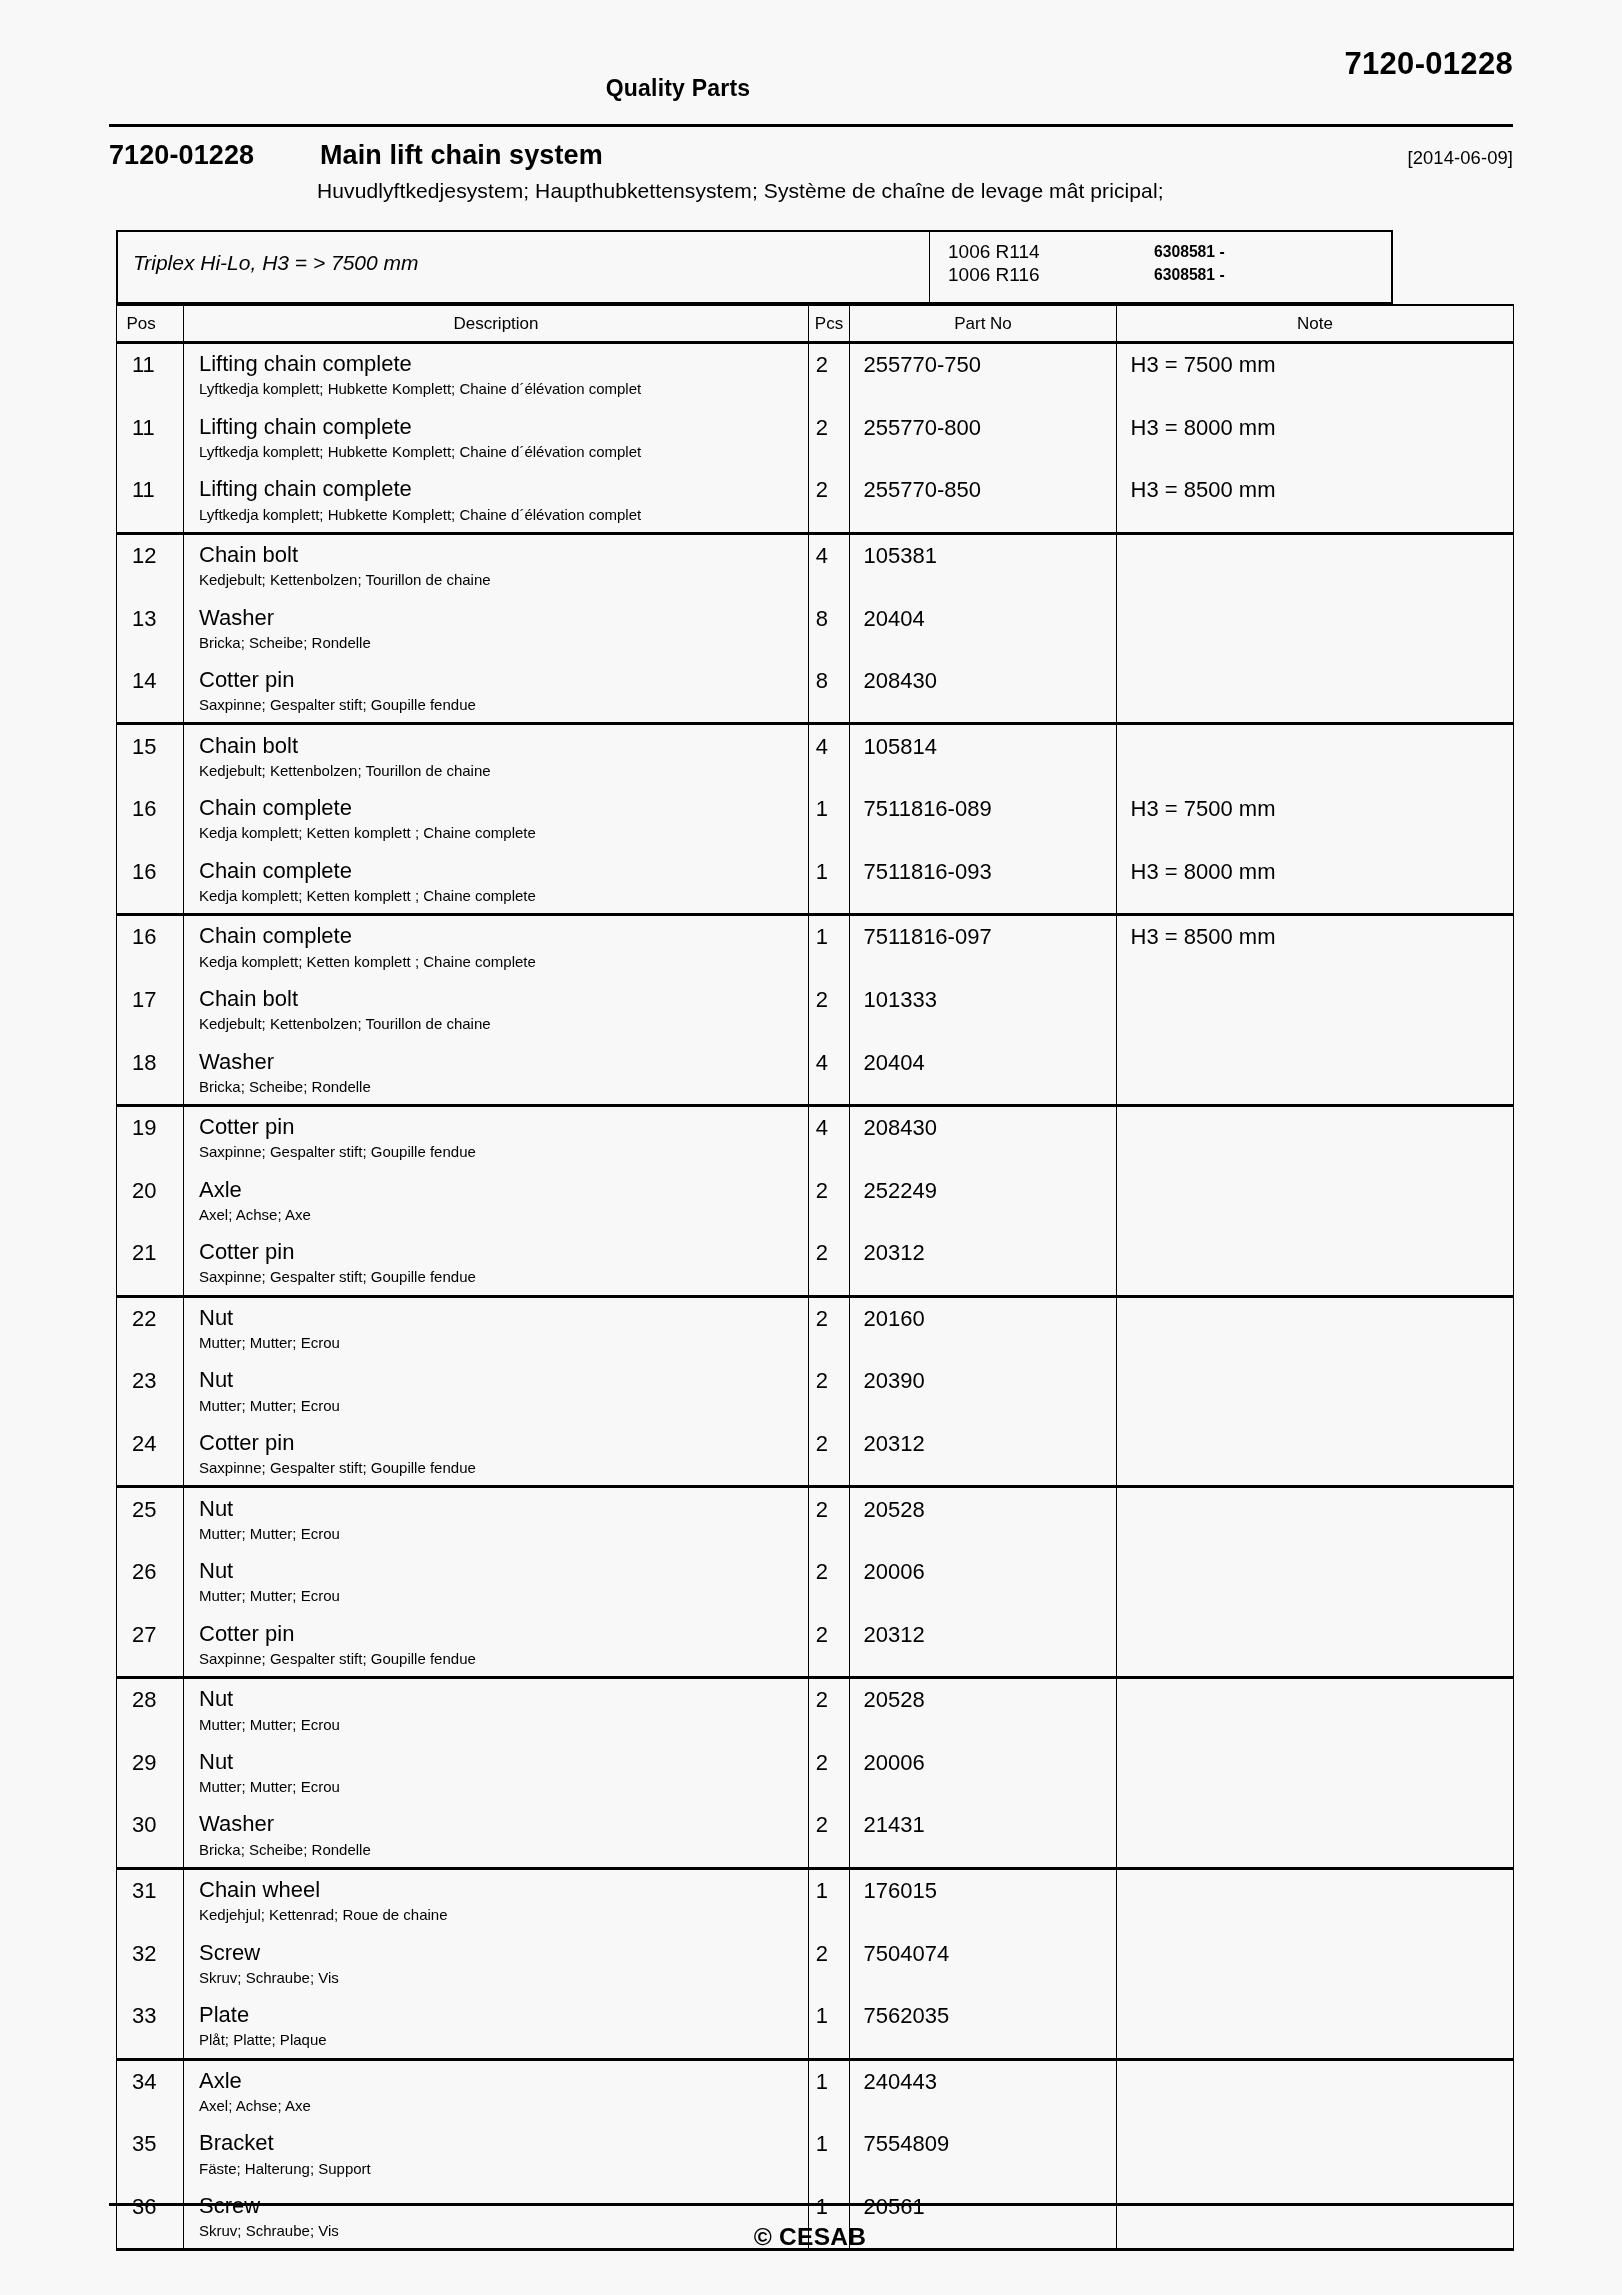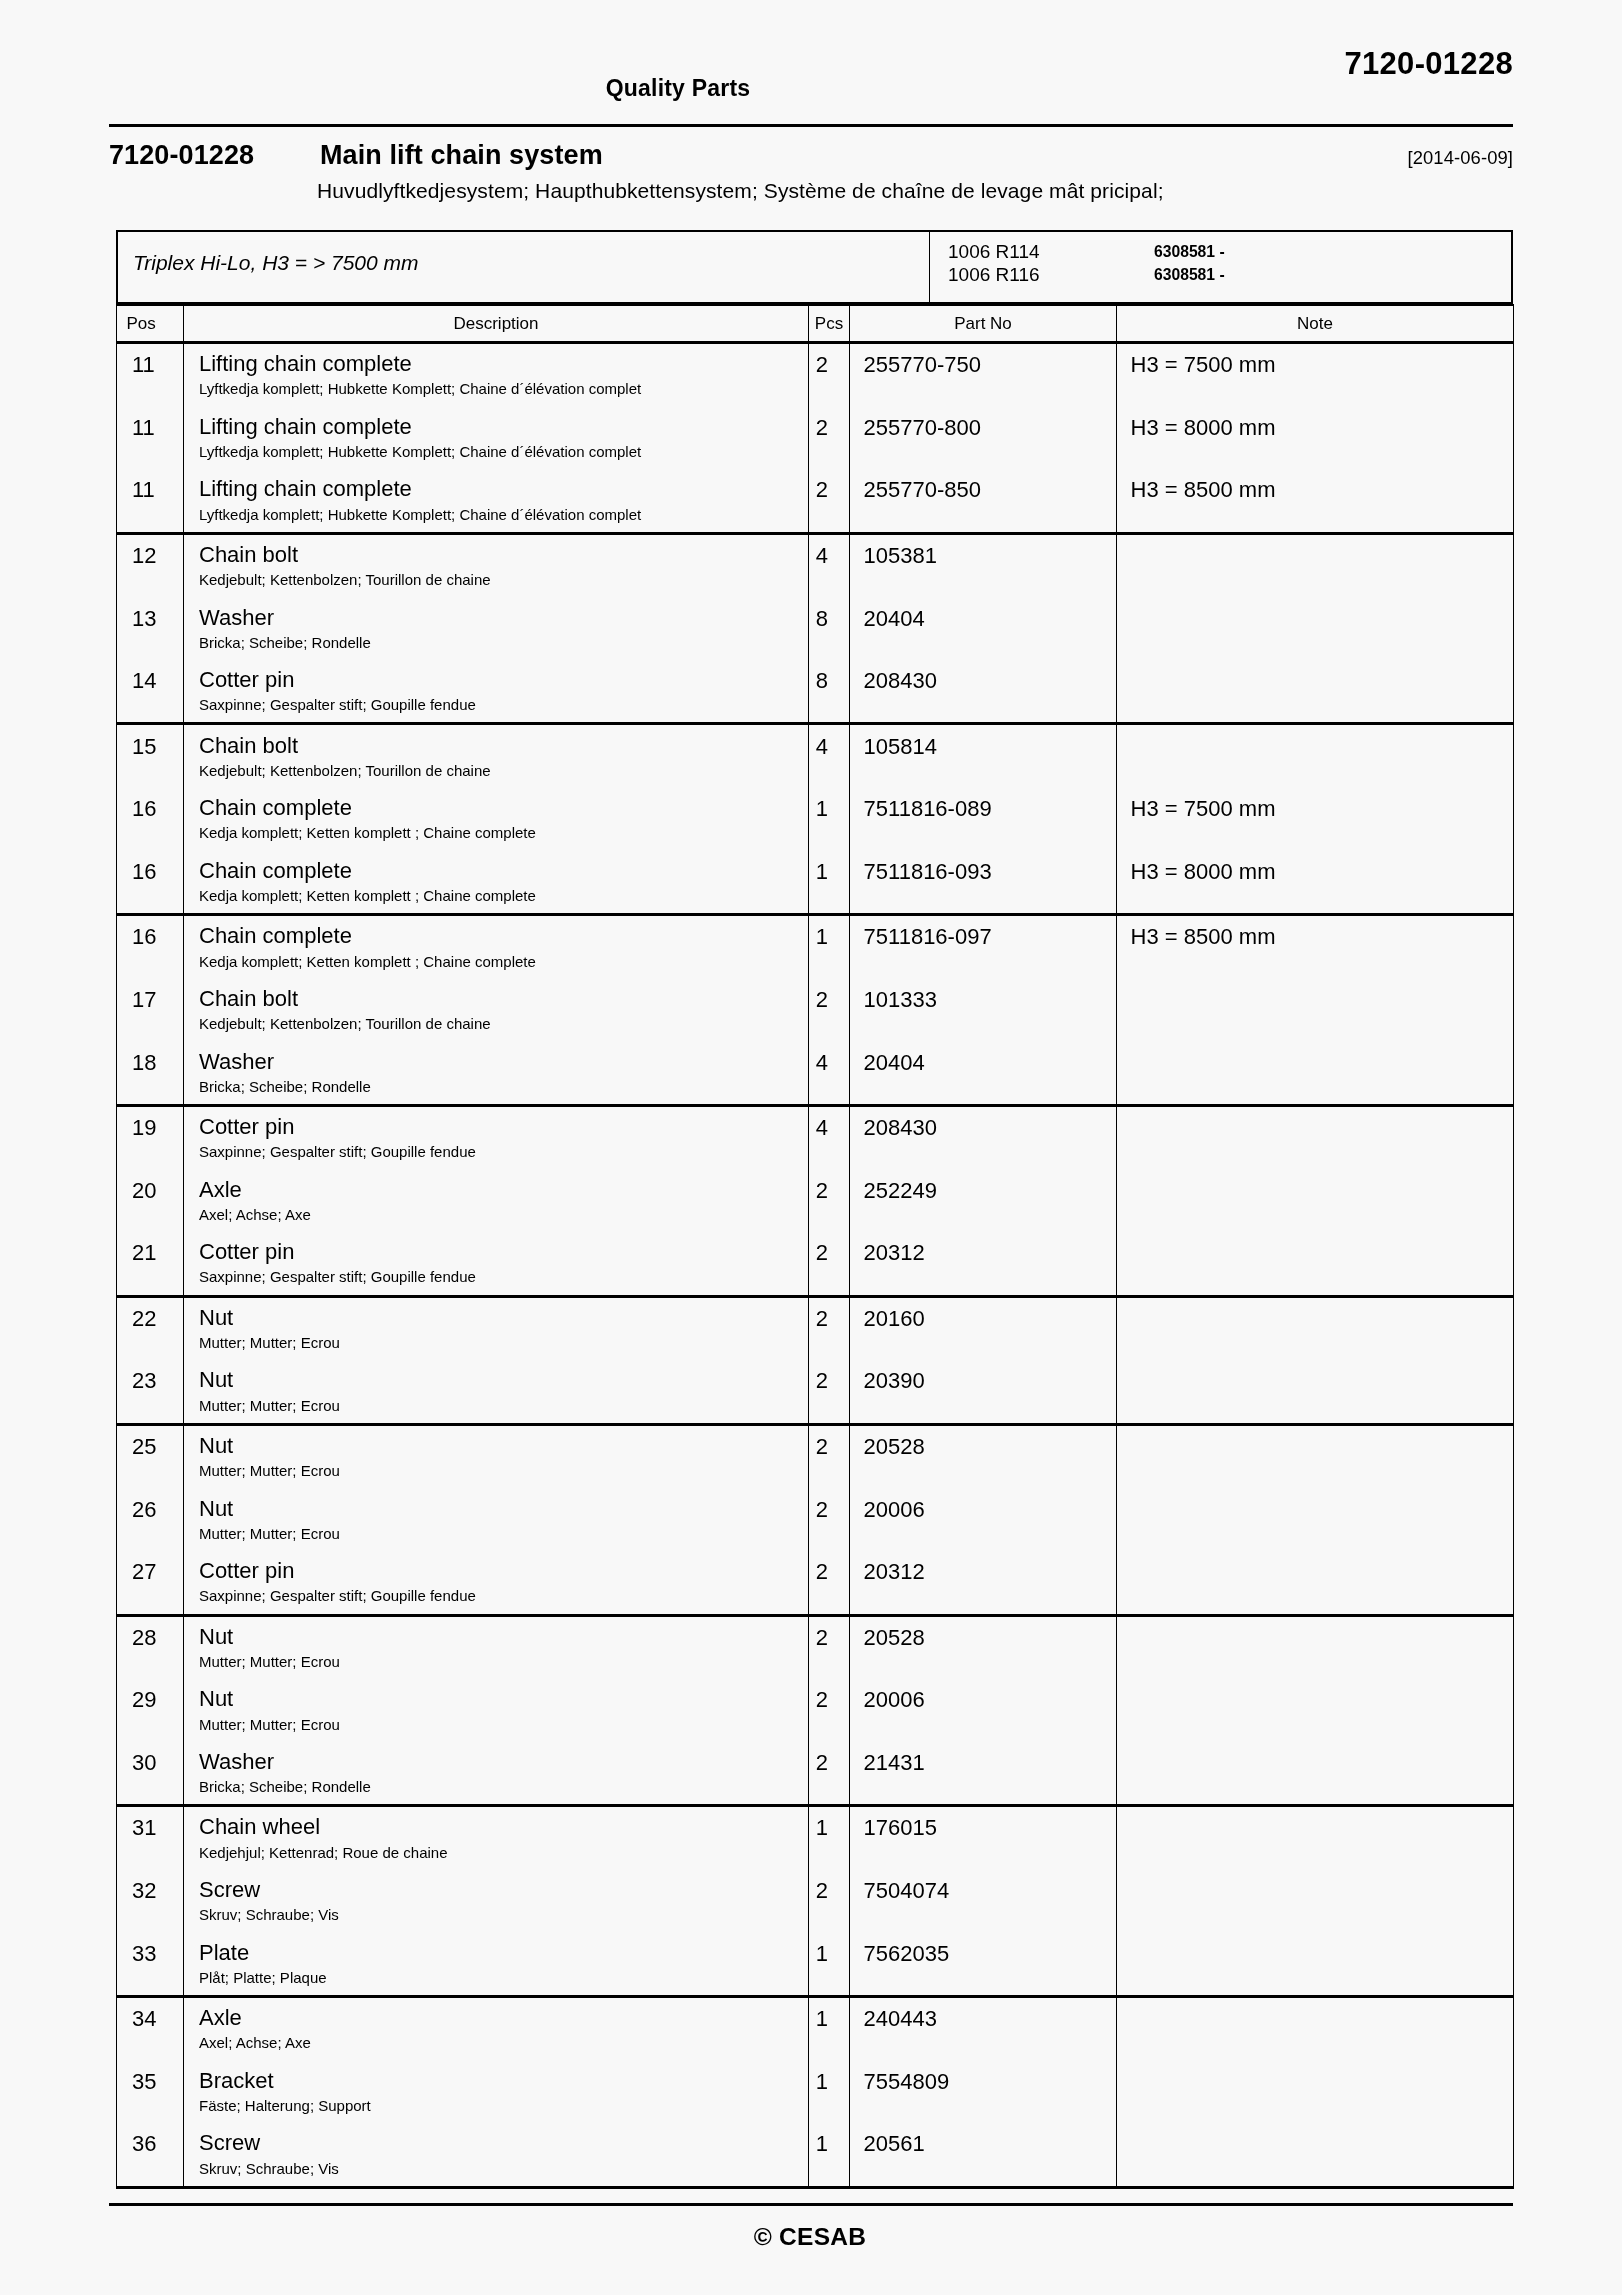--- a/index.html
+++ b/index.html
@@ -98,21 +98,21 @@
     top: 179px;
     font-size: 21px;
     letter-spacing: 0.1px;
   }
 
   
   .infobox {
     position: absolute;
     left: 116px;
     top: 230px;
-    width: 1397px;
+    width: 1277px;
     height: 74px;
     border: 2px solid #000;
     box-sizing: border-box;
     background: #f8f8f8;
   }
   .infobox-variant {
     position: absolute;
     left: 15px;
     top: 19px;
     font-size: 21px;
@@ -441,20 +441,30 @@
         <tr>
           <td class="cell-pos">23</td>
           <td class="cell-desc">
             <div class="desc-en">Nut</div>
             <div class="desc-tr">Mutter; Mutter; Ecrou</div>
           </td>
           <td class="cell-pcs">2</td>
           <td class="cell-part">20390</td>
           <td class="cell-note"></td>
         </tr>
+        <tr>
+          <td class="cell-pos">24</td>
+          <td class="cell-desc">
+            <div class="desc-en">Cotter pin</div>
+            <div class="desc-tr">Saxpinne; Gespalter stift; Goupille fendue</div>
+          </td>
+          <td class="cell-pcs">2</td>
+          <td class="cell-part">20312</td>
+          <td class="cell-note"></td>
+        </tr>
         <tr class="group-first">
           <td class="cell-pos">25</td>
           <td class="cell-desc">
             <div class="desc-en">Nut</div>
             <div class="desc-tr">Mutter; Mutter; Ecrou</div>
           </td>
           <td class="cell-pcs">2</td>
           <td class="cell-part">20528</td>
           <td class="cell-note"></td>
         </tr>

